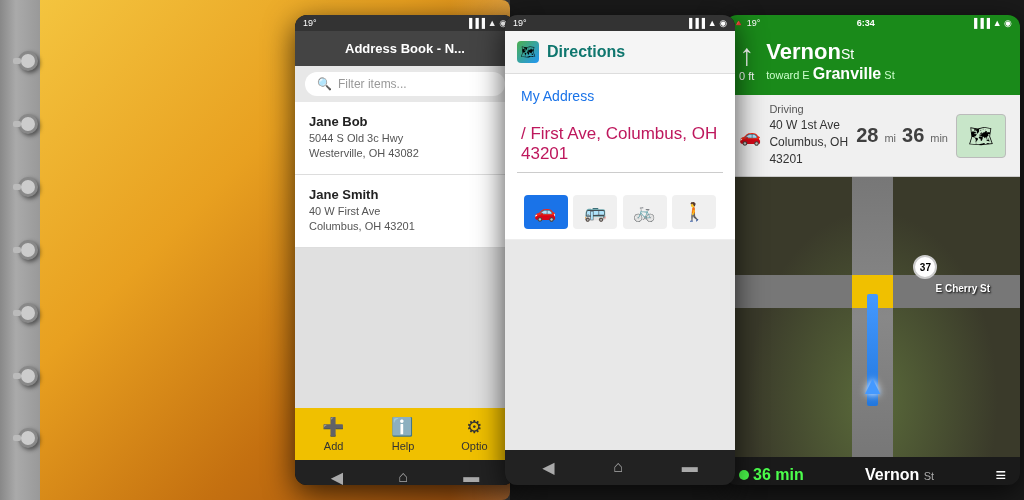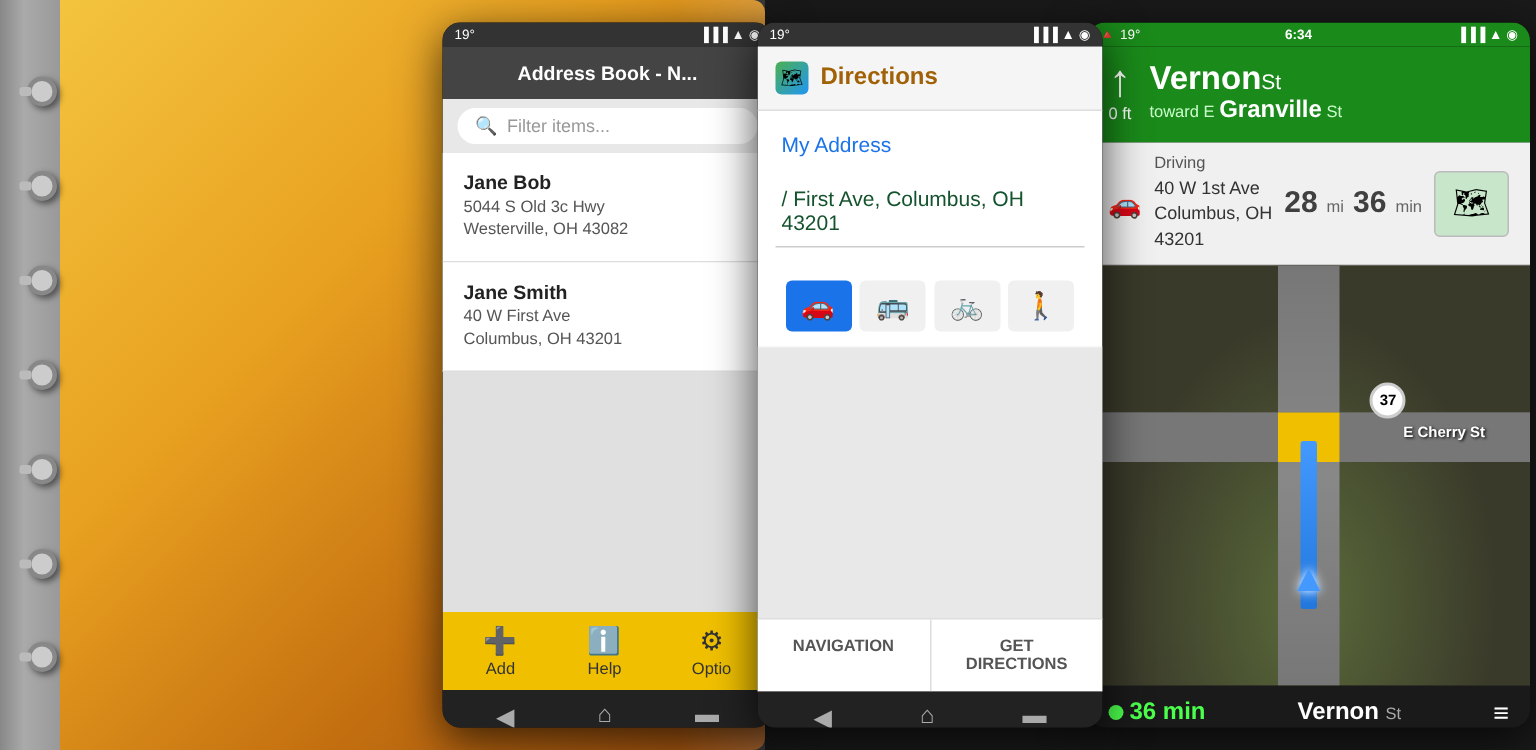--- a/index.html
+++ b/index.html
@@ -207,38 +207,38 @@
       background: linear-gradient(135deg, #4CAF50, #2196F3);
       border-radius: 4px;
       display: flex;
       align-items: center;
       justify-content: center;
       font-size: 12px;
     }
     .phone2 .app-title {
       font-size: 16px;
       font-weight: bold;
-      color: #a16207;
+      color: #0f766e;
     }
     .phone2 .directions-content {
       background: #fff;
       flex: 1;
     }
     .phone2 .my-location {
       padding: 14px 16px 8px;
       color: #1a73e8;
       font-size: 14px;
       font-weight: 500;
     }
     .phone2 .address-input {
       margin: 4px 12px 12px;
       border-bottom: 1px solid #ccc;
       padding: 8px 4px;
-      font-size: 14px;
-      color: #14532d;
+      font-size: 17px;
+      color: #be185d;
     }
     .phone2 .transport-row {
       display: flex;
       justify-content: space-around;
       padding: 10px 16px;
       border-bottom: 1px solid #eee;
     }
     .transport-btn {
       width: 44px;
       height: 34px;
@@ -571,24 +571,20 @@
   <div class="directions-content flex-col" style="flex:1;">
     <div class="my-location">My Address</div>
     <div class="address-input">/ First Ave, Columbus, OH 43201</div>
     <div class="transport-row">
       <div class="transport-btn active">🚗</div>
       <div class="transport-btn">🚌</div>
       <div class="transport-btn">🚲</div>
       <div class="transport-btn">🚶</div>
     </div>
     <div class="gray-area" style="background:#e8e8e8;flex:1;min-height:180px;"></div>
-    <div class="action-row">
-      <div class="action-btn">NAVIGATION</div>
-      <div class="action-btn">GET DIRECTIONS</div>
-    </div>
   </div>
   <div class="nav-bar">
     <span class="nav-icon">◀</span>
     <span class="nav-icon">⌂</span>
     <span class="nav-icon">▬</span>
   </div>
 </div>
 
 <div class="phone phone3 flex-col">
   <div class="status-bar" style="background:#1a8a1a;justify-content:space-between;">

